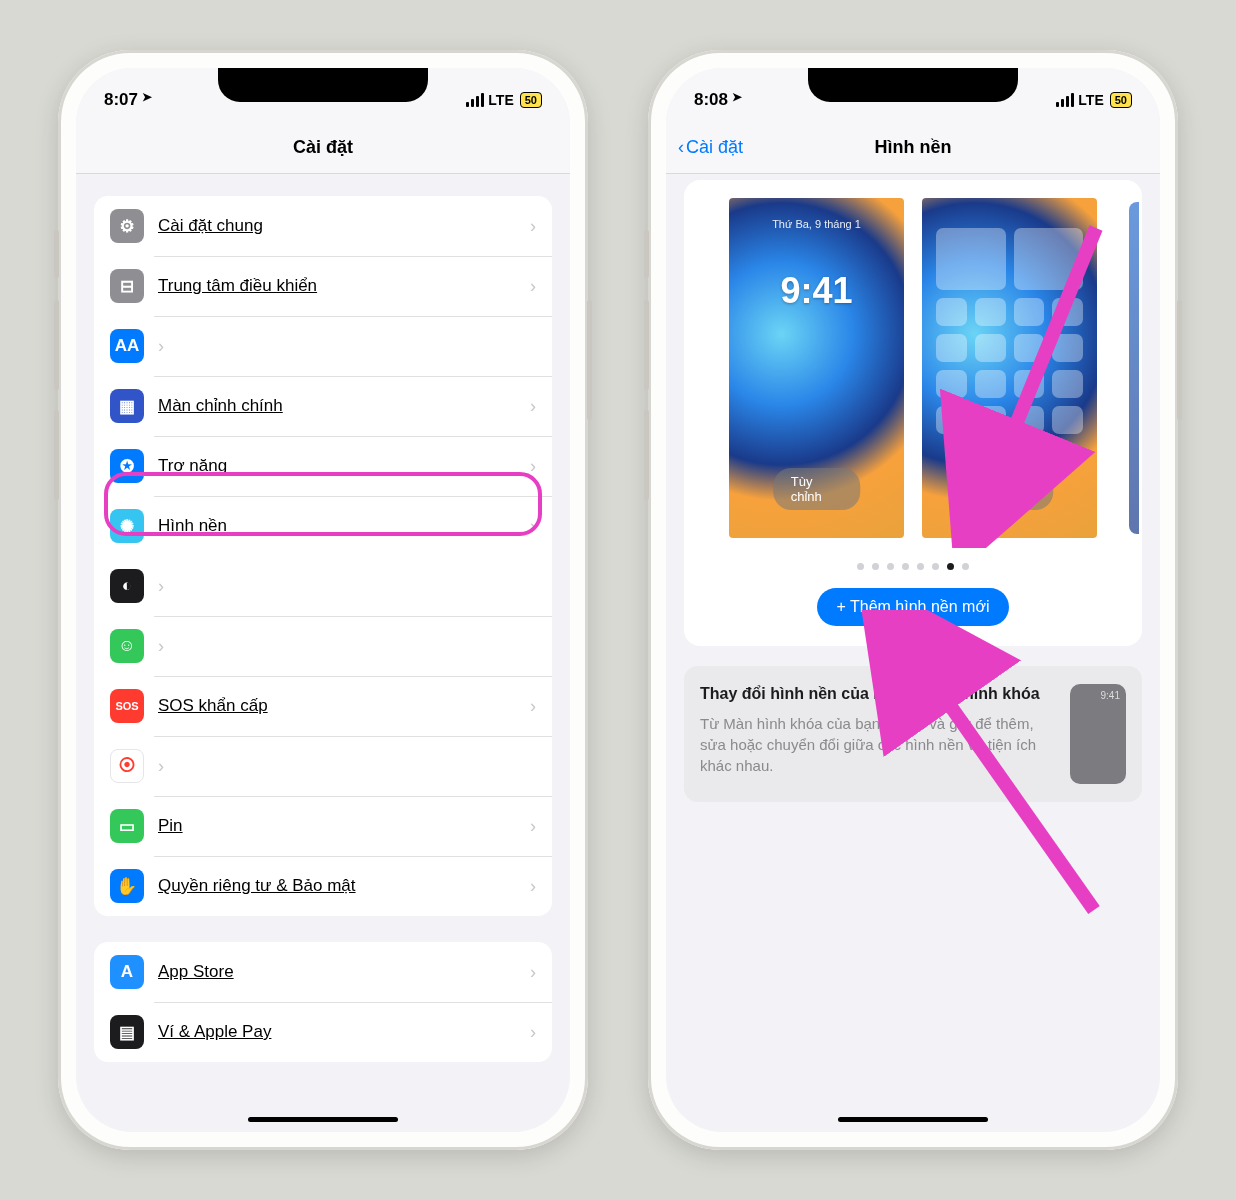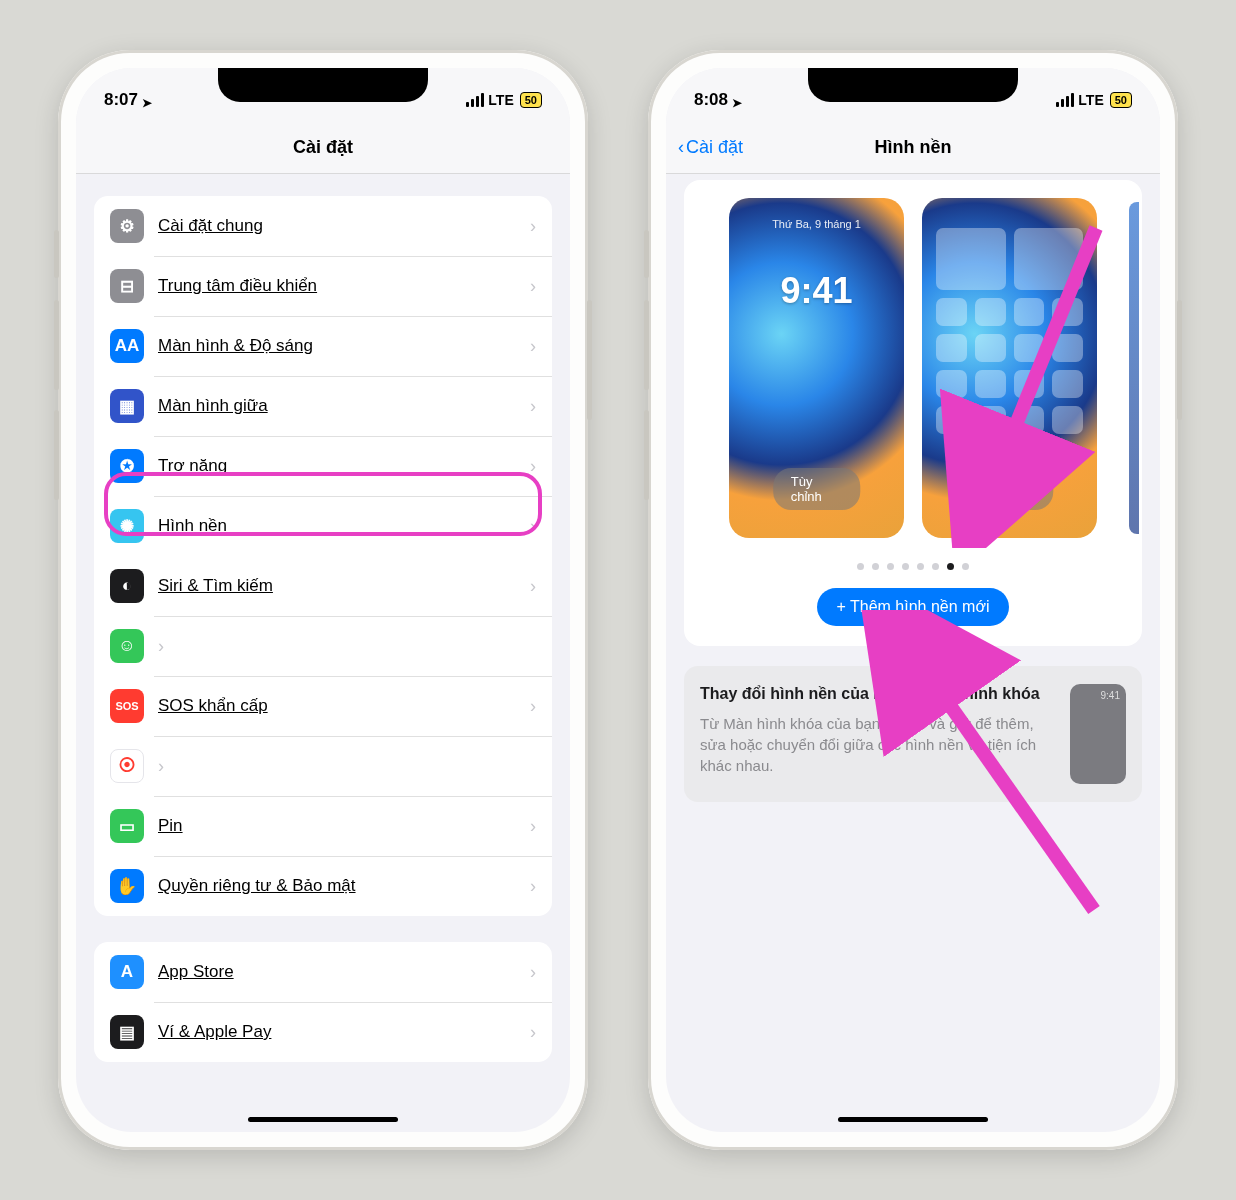--- a/index.html
+++ b/index.html
@@ -55,21 +55,21 @@
     height: 54px;
     display: flex;
     justify-content: space-between;
     align-items: center;
     padding: 10px 28px 0;
     font-size: 17px;
     font-weight: 600;
     color: #000;
     background: #f7f7f9;
   }
-  .status-left { display:flex; align-items:flex-end; gap:4px; }
+  .status-left { display:flex; align-items:flex-start; gap:4px; }
   .status-right { display:flex; align-items:center; gap:4px; font-size:14px; font-weight:600; }
   .sig { display:flex; align-items:flex-end; gap:2px; }
   .sig span { width:3px; background:#000; border-radius:1px; }
   .sig span:nth-child(1){height:5px} .sig span:nth-child(2){height:8px}
   .sig span:nth-child(3){height:11px} .sig span:nth-child(4){height:14px}
   .battbox { display:inline-block; border:1.5px solid #000; border-radius:4px; padding:1px 4px; font-size:11px; font-weight:700; background:#ffe24d; line-height:12px; margin-left:2px;}
   .loc-icon { font-size:12px; }
 
   .navbar {
     height: 52px;
@@ -129,21 +129,21 @@
   .section-title {
     text-align:center; color:#8a8a8e; font-size:15px; letter-spacing:1px;
     margin:16px 0 18px; font-weight:500;
   }
   .wallprev-card { background:#fff; border-radius:16px; padding:18px 12px 20px; margin:0 0 20px; position:relative;}
   .wallprev-row {
     display:flex; justify-content:center; gap:18px;
     position:relative;
   }
   .wallthumb {
-    width:175px; height:340px; border-radius:20px;
+    width:175px; height:340px; border-radius:4px;
     background: radial-gradient(circle at 30% 40%, #6bd4f5 0%, #2a86e8 30%, #1a3a8a 55%, #f7a13c 70%, #e9a23a 100%);
     position:relative; overflow:hidden;
     display:flex; flex-direction:column; align-items:center;
   }
   .wallthumb .locktime { color:#fff; font-size:36px; font-weight:600; margin-top:40px; text-shadow:0 1px 3px rgba(0,0,0,.3);}
   .wallthumb .lockdate { color:#fff; font-size:11px; margin-top:20px; opacity:.9;}
   .wallthumb .appgrid {
     position:absolute; top:30px; left:14px; right:14px;
     display:grid; grid-template-columns:repeat(4,1fr); gap:8px;
   }
@@ -220,42 +220,40 @@
             <div class="label">Cài đặt chung</div>
             <div class="chev">›</div>
           </div>
           <div class="row">
             <div class="icon" style="background: rgb(142, 142, 147); font-size: 17px;">⊟</div>
             <div class="label">Trung tâm điều khiển</div>
             <div class="chev">›</div>
           </div>
           <div class="row">
             <div class="icon" style="background: rgb(0, 122, 255); font-size: 17px;">AA</div>
-            <div class="label">Màn hình &amp; Độ sáng</div>
             <div class="chev">›</div>
           </div>
           <div class="row">
             <div class="icon" style="background: rgb(49, 84, 201); font-size: 17px;">▦</div>
-            <div class="label">Màn hình giữa</div>
+            <div class="label">Màn chỉnh chính</div>
             <div class="chev">›</div>
           </div>
           <div class="row">
             <div class="icon" style="background: rgb(0, 122, 255); font-size: 17px;">✪</div>
             <div class="label">Trợ năng</div>
             <div class="chev">›</div>
           </div>
           <div class="row">
             <div class="icon" style="background: rgb(54, 197, 240); font-size: 17px;">✺</div>
             <div class="label">Hình nền</div>
             <div class="chev">›</div>
           </div>
           <div class="highlight" style="top: 276px;"></div>
           <div class="row">
             <div class="icon" style="background: rgb(28, 28, 30); font-size: 17px;">◐</div>
-            <div class="label">Siri &amp; Tìm kiếm</div>
             <div class="chev">›</div>
           </div>
           <div class="row">
             <div class="icon" style="background: rgb(52, 199, 89); font-size: 17px;">☺</div>
             <div class="chev">›</div>
           </div>
           <div class="row">
             <div class="icon" style="background: rgb(255, 59, 48); font-size: 11px;">SOS</div>
             <div class="label">SOS khẩn cấp</div>
             <div class="chev">›</div>

